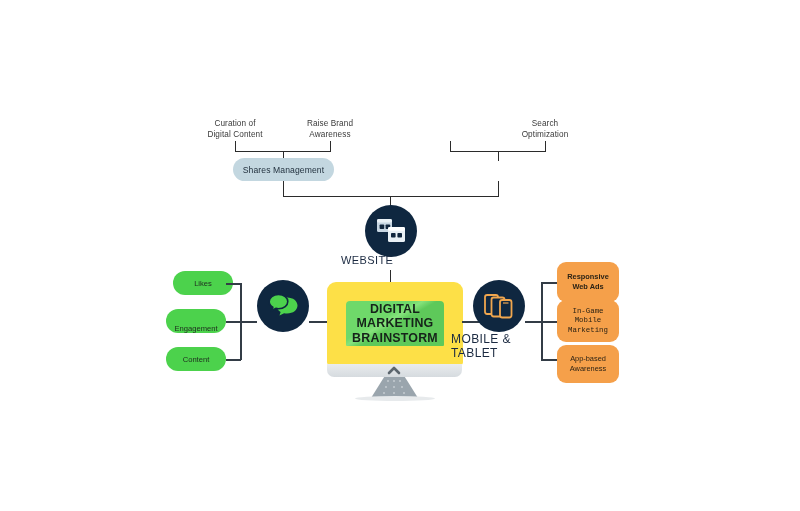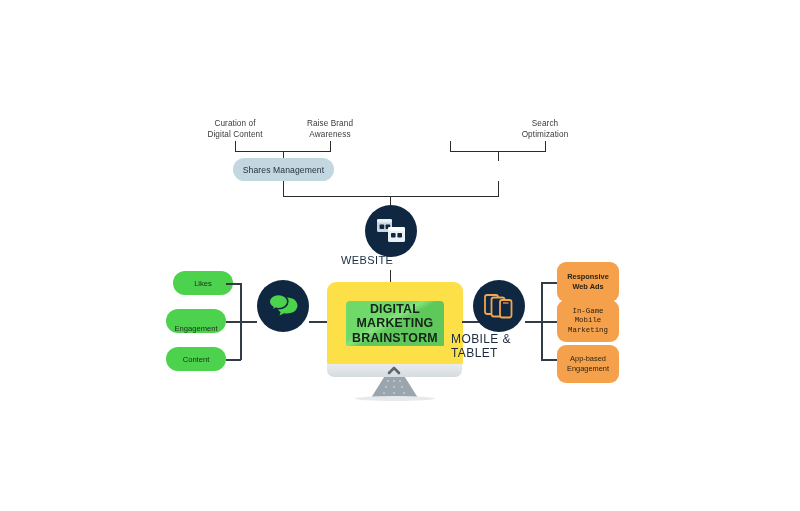--- a/index.html
+++ b/index.html
@@ -274,16 +274,16 @@
     <span>Responsive
 Web Ads</span>
   </div>
   <div class="box-orange" style="left:557px; top:300px; width:62px; height:42px;font-family:Liberation Mono, monospace;">
     <span>In-Game
 Mobile
 Marketing</span>
   </div>
   <div class="box-orange" style="left:557px; top:345px; width:62px; height:38px;">
     <span>App-based
-Engagement</span>
+Awareness</span>
   </div>
 
 </div>
 
 </body></html>

